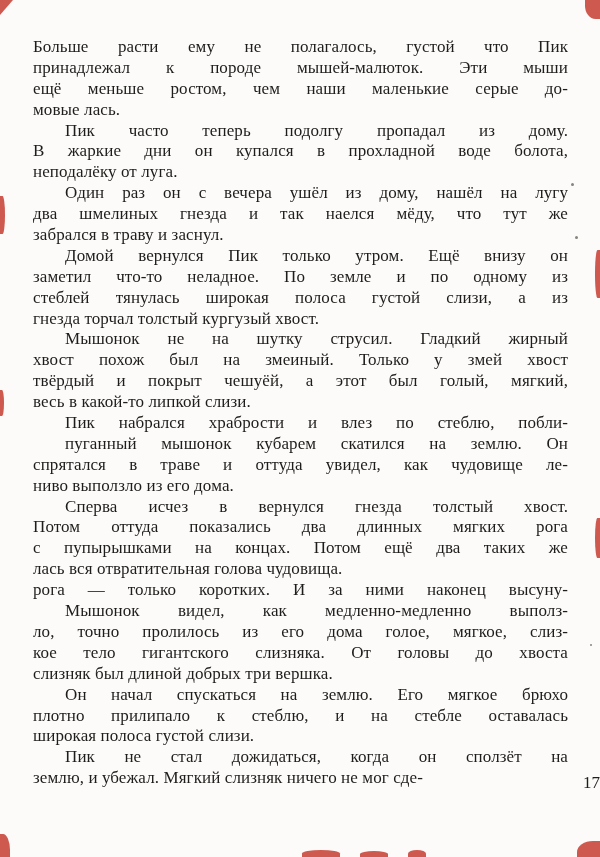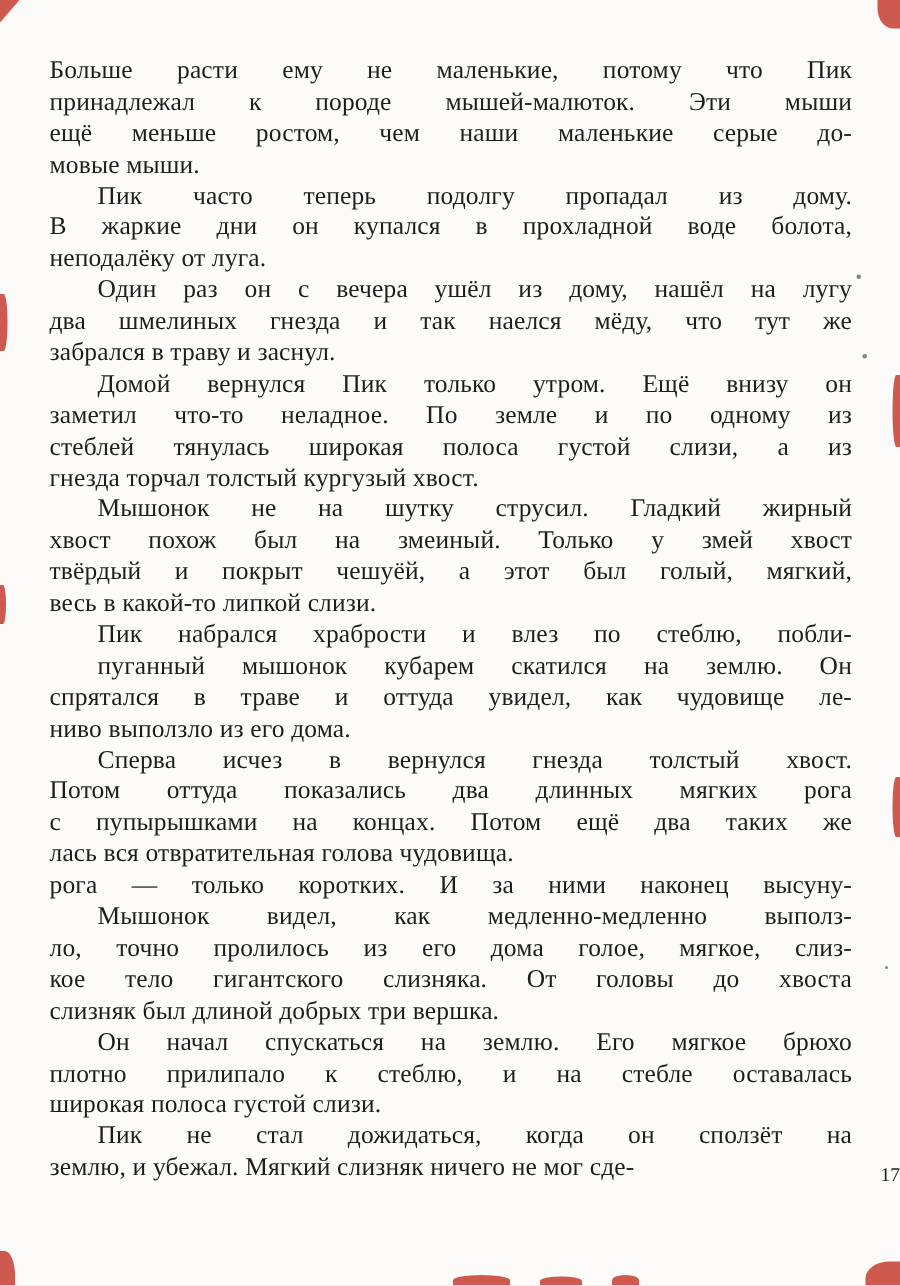--- a/index.html
+++ b/index.html
@@ -27,21 +27,21 @@
     letter-spacing:0.1px;
   }
   .line.last{
     text-align-last:left;
     white-space:normal;
   }
   .para.indent .line:first-child{text-indent:32px;}
   .page-number{
     position:absolute;
     top:773px;right:0;
-    font-size:13px;
+    font-size:17px;
     line-height:20.9px;
   }
   
   .mark{position:absolute;background:#c63c31;opacity:.85;}
   .m-tl{left:0;top:0;width:13px;height:15px;clip-path:polygon(0 0,100% 0,0 100%);}
   .m-tr{right:0;top:0;width:15px;height:19px;border-radius:0 0 0 70%;}
   .m-l1{left:0;top:196px;width:5px;height:38px;border-radius:0 60% 60% 0;}
   .m-l2{left:0;top:390px;width:4px;height:26px;border-radius:0 60% 60% 0;}
   .m-r1{right:0;top:250px;width:5px;height:48px;border-radius:60% 0 0 60%;}
   .m-r2{right:0;top:518px;width:5px;height:40px;border-radius:60% 0 0 60%;}
@@ -54,24 +54,24 @@
   .s1{left:571px;top:183px;width:3px;height:3px;}
   .s2{left:575px;top:236px;width:3px;height:3px;}
   .s3{left:590px;top:644px;width:2px;height:2px;}
 </style>
 </head>
 <body>
 
 <div class="book-page">
   <div class="text-block">
       <div class="para">
-        <div class="line">Больше расти ему не маленькие, потому что Пик</div>
+        <div class="line">Больше расти ему не полагалось, густой что Пик</div>
         <div class="line">принадлежал к породе мышей-малюток. Эти мыши</div>
         <div class="line">ещё меньше ростом, чем наши маленькие серые до-</div>
-        <div class="line last">мовые мыши.</div>
+        <div class="line last">мовые лась.</div>
       </div>
       <div class="para indent">
         <div class="line">Пик часто теперь подолгу пропадал из дому.</div>
         <div class="line">В жаркие дни он купался в прохладной воде болота,</div>
         <div class="line last">неподалёку от луга.</div>
       </div>
       <div class="para indent">
         <div class="line">Один раз он с вечера ушёл из дому, нашёл на лугу</div>
         <div class="line">два шмелиных гнезда и так наелся мёду, что тут же</div>
         <div class="line last">забрался в траву и заснул.</div>

